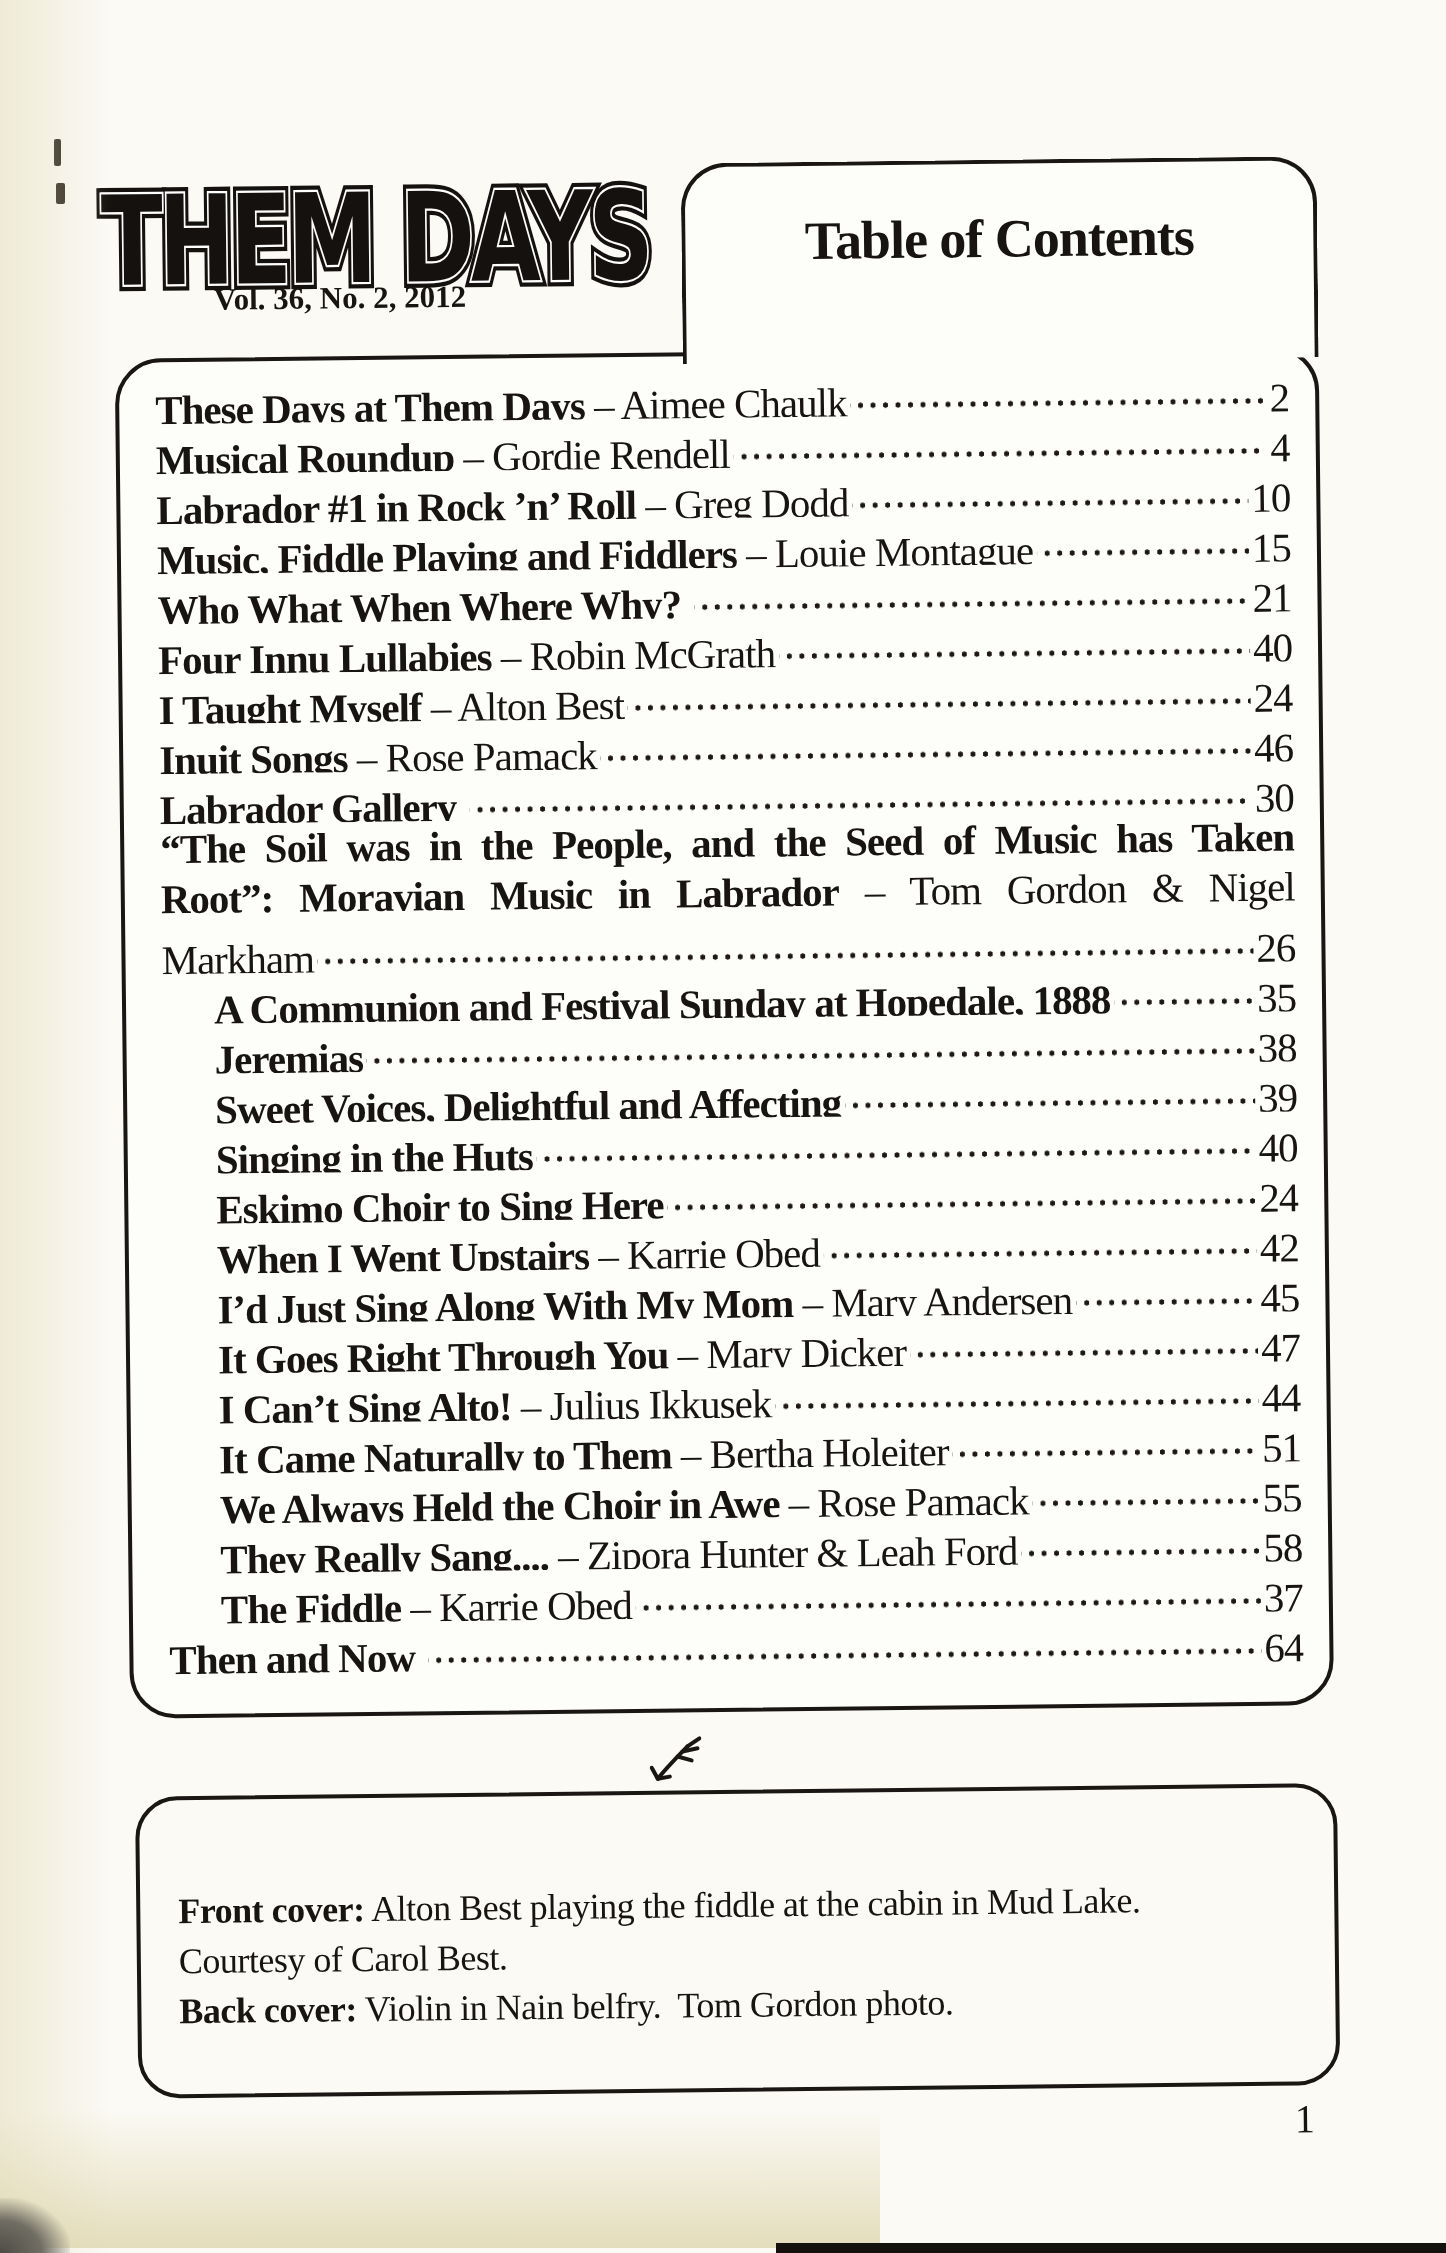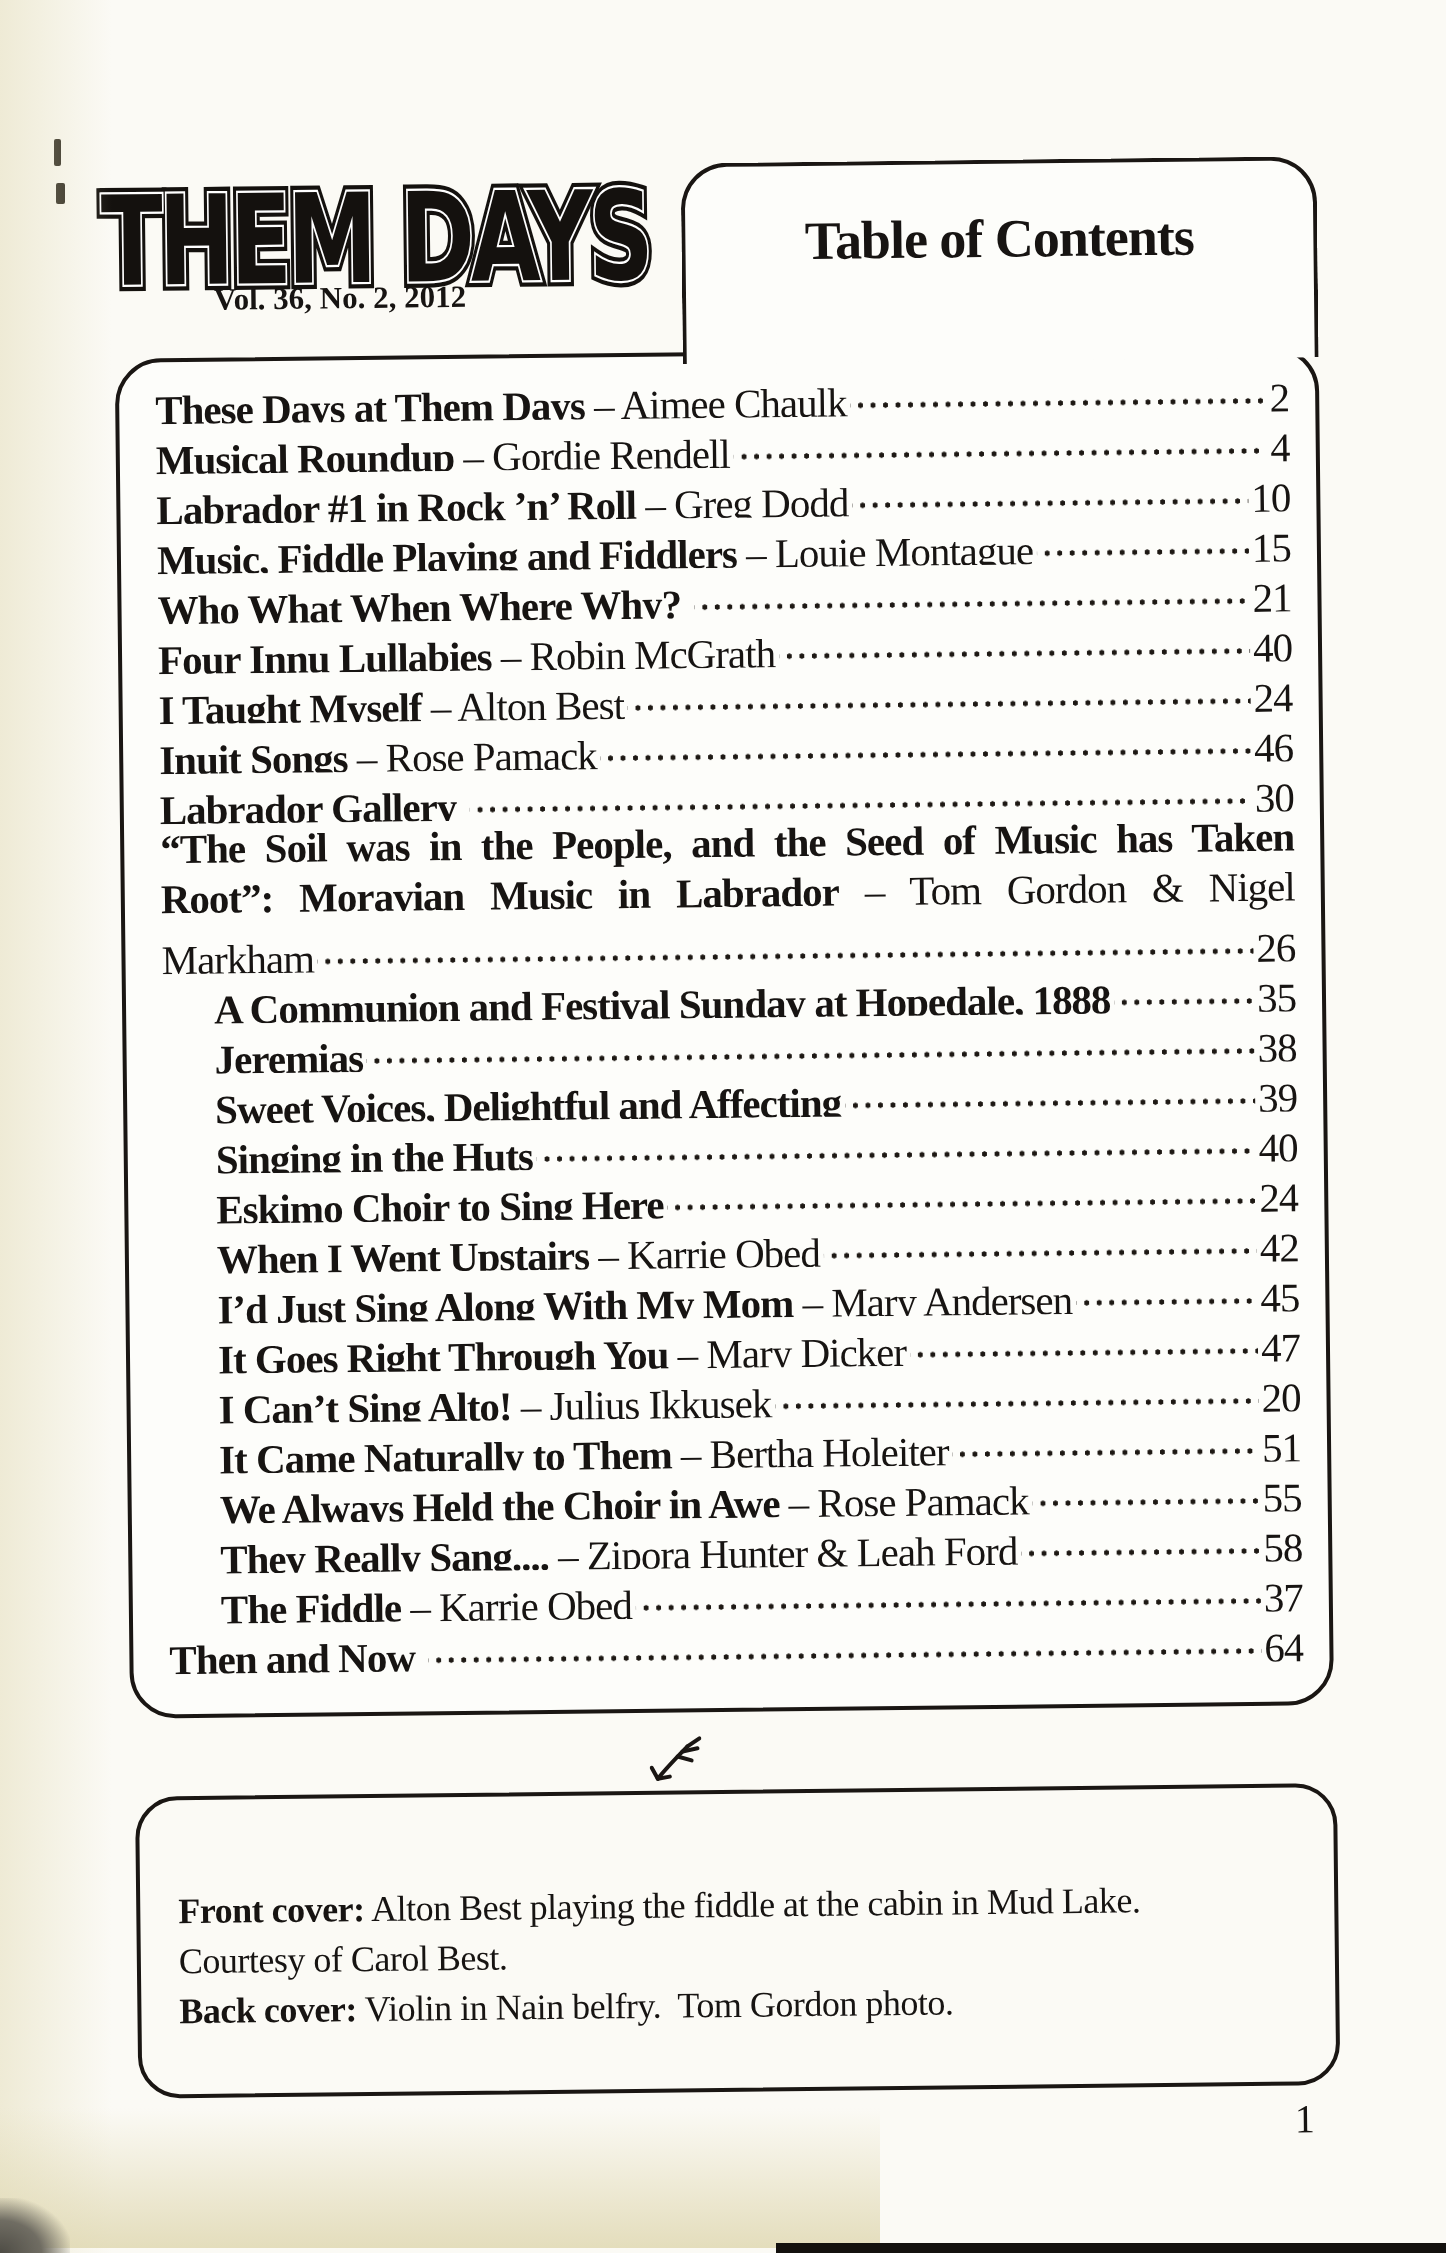--- a/index.html
+++ b/index.html
@@ -182,21 +182,21 @@
         <div class="row ind">
           <span class="t">It Goes Right Through You</span>
           <span class="a"> – Mary Dicker</span>
           <span class="leader"></span>
           <span class="pg">47</span>
         </div>
         <div class="row ind">
           <span class="t">I Can’t Sing Alto!</span>
           <span class="a"> – Julius Ikkusek</span>
           <span class="leader"></span>
-          <span class="pg">20</span>
+          <span class="pg">44</span>
         </div>
         <div class="row ind">
           <span class="t">It Came Naturally to Them</span>
           <span class="a"> – Bertha Holeiter</span>
           <span class="leader"></span>
           <span class="pg">51</span>
         </div>
         <div class="row ind">
           <span class="t">We Always Held the Choir in Awe</span>
           <span class="a"> – Rose Pamack</span>

